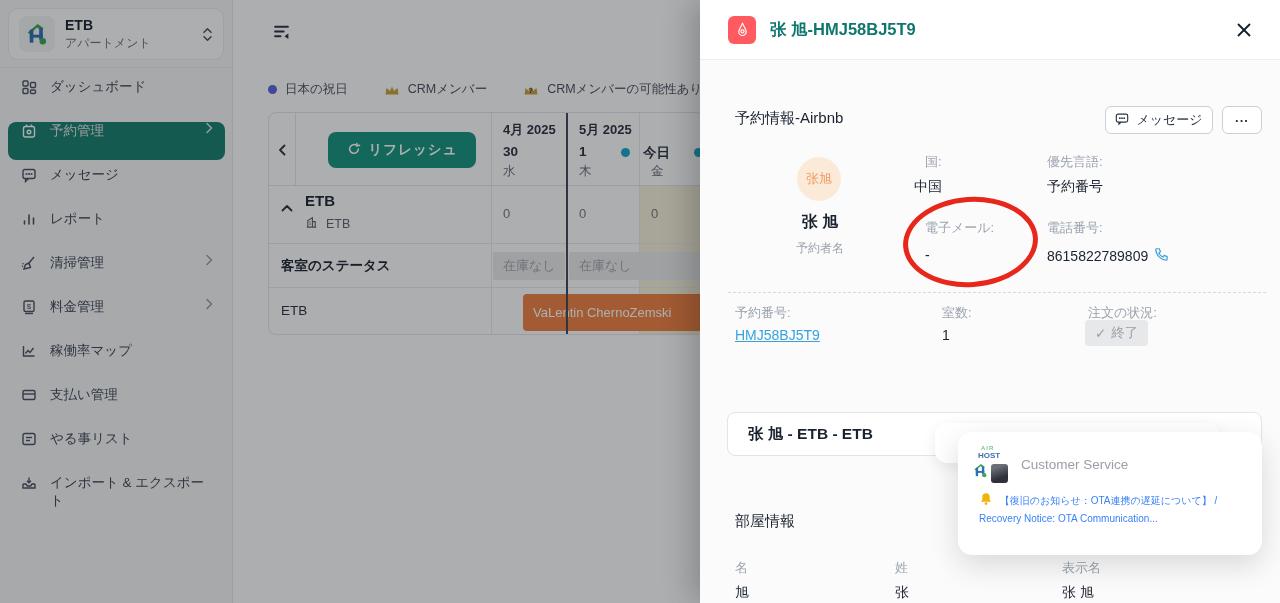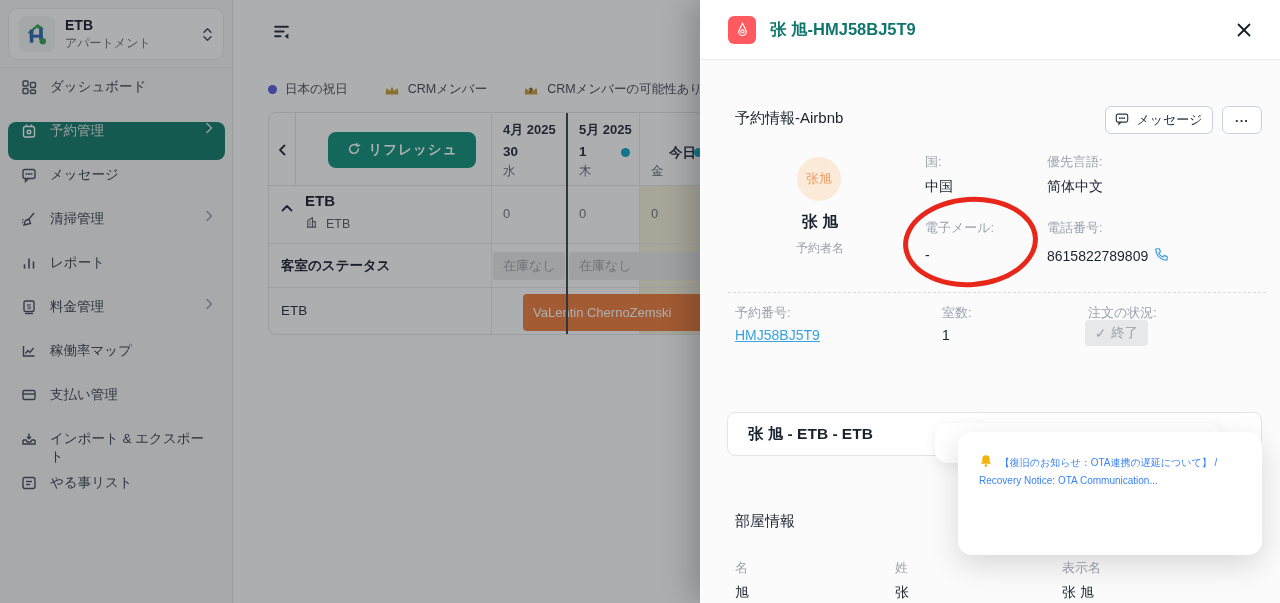--- a/index.html
+++ b/index.html
@@ -162,46 +162,46 @@
               <polyline points="4.5,11.5 4.5,14.5 7.5,11.5"></polyline>
               <circle cx="5.5" cy="7" r="0.4"></circle>
               <circle cx="8" cy="7" r="0.4"></circle>
               <circle cx="10.5" cy="7" r="0.4"></circle>
             </svg>
           </span>
         <span class="nav-label">メッセージ</span>
       </div>
       <div class="nav-item">
         <span class="nav-ic">
+            <svg width="16" height="16" viewBox="0 0 16 16" fill="none" stroke="currentColor" stroke-width="1.6" stroke-linecap="round">
+              <line x1="3.5" y1="13" x2="3.5" y2="10"></line>
+              <line x1="8" y1="13" x2="8" y2="4"></line>
+              <line x1="12.5" y1="13" x2="12.5" y2="7"></line>
+            </svg>
+          </span>
+        <span class="nav-label">レポート</span>
+      </div>
+      <div class="nav-item">
+        <span class="nav-ic">
             <svg width="16" height="16" viewBox="0 0 16 16" fill="none" stroke="currentColor" stroke-width="1.4">
               <line x1="13" y1="2" x2="8" y2="8"></line>
               <path d="M8 8 L4.5 9.5 L3 14 L9.5 12.5 Z"></path>
               <line x1="1.5" y1="9" x2="2.5" y2="8.4"></line>
               <line x1="1" y1="11.5" x2="2" y2="11.2"></line>
             </svg>
           </span>
         <span class="nav-label">清掃管理</span>
         <span class="nav-exp">
             <svg width="8" height="12" viewBox="0 0 8 12">
               <polyline points="2,1.5 6.5,6 2,10.5" fill="none" stroke="currentColor" stroke-width="1.6" stroke-linecap="round" stroke-linejoin="round"></polyline>
             </svg>
           </span>
       </div>
       <div class="nav-item">
         <span class="nav-ic">
-            <svg width="16" height="16" viewBox="0 0 16 16" fill="none" stroke="currentColor" stroke-width="1.6" stroke-linecap="round">
-              <line x1="3.5" y1="13" x2="3.5" y2="10"></line>
-              <line x1="8" y1="13" x2="8" y2="4"></line>
-              <line x1="12.5" y1="13" x2="12.5" y2="7"></line>
-            </svg>
-          </span>
-        <span class="nav-label">レポート</span>
-      </div>
-      <div class="nav-item">
-        <span class="nav-ic">
             <svg width="16" height="16" viewBox="0 0 16 16" fill="none" stroke="currentColor" stroke-width="1.4">
               <rect x="3" y="2" width="10" height="10.5" rx="1.5"></rect>
               <text x="8" y="10" font-size="8" text-anchor="middle" fill="currentColor" stroke="none" font-family="sans-serif">$</text>
               <line x1="4" y1="14.5" x2="12" y2="14.5"></line>
             </svg>
           </span>
         <span class="nav-label">料金管理</span>
         <span class="nav-exp">
             <svg width="8" height="12" viewBox="0 0 8 12">
               <polyline points="2,1.5 6.5,6 2,10.5" fill="none" stroke="currentColor" stroke-width="1.6" stroke-linecap="round" stroke-linejoin="round"></polyline>
@@ -222,37 +222,37 @@
             <svg width="16" height="16" viewBox="0 0 16 16" fill="none" stroke="currentColor" stroke-width="1.4">
               <rect x="2" y="3.5" width="12" height="9" rx="1.5"></rect>
               <line x1="2" y1="7" x2="14" y2="7"></line>
             </svg>
           </span>
         <span class="nav-label">支払い管理</span>
       </div>
       <div class="nav-item">
         <span class="nav-ic">
             <svg width="16" height="16" viewBox="0 0 16 16" fill="none" stroke="currentColor" stroke-width="1.4">
+              <rect x="2" y="2.5" width="12" height="11" rx="2"></rect>
+              <line x1="5" y1="6.5" x2="11" y2="6.5"></line>
+              <line x1="5" y1="9.5" x2="9" y2="9.5"></line>
+            </svg>
+          </span>
+        <span class="nav-label">やる事リスト</span>
+      </div>
+      <div class="nav-item">
+        <span class="nav-ic">
+            <svg width="16" height="16" viewBox="0 0 16 16" fill="none" stroke="currentColor" stroke-width="1.4">
               <path d="M2 9 V13 H14 V9"></path>
               <path d="M2 9 H5 L6.3 11 H9.7 L11 9 H14"></path>
               <line x1="8" y1="2.5" x2="8" y2="7.5"></line>
               <polyline points="6,5.8 8,7.8 10,5.8"></polyline>
             </svg>
           </span>
         <span class="nav-label">インポート &amp; エクスポート</span>
-      </div>
-      <div class="nav-item">
-        <span class="nav-ic">
-            <svg width="16" height="16" viewBox="0 0 16 16" fill="none" stroke="currentColor" stroke-width="1.4">
-              <rect x="2" y="2.5" width="12" height="11" rx="2"></rect>
-              <line x1="5" y1="6.5" x2="11" y2="6.5"></line>
-              <line x1="5" y1="9.5" x2="9" y2="9.5"></line>
-            </svg>
-          </span>
-        <span class="nav-label">やる事リスト</span>
       </div>
     </div>
   </div>
 
   <div class="main">
     <div class="page-head">
       <span><svg width="19" height="19" viewBox="0 0 18 18" stroke="#2a3340" stroke-width="2" stroke-linecap="round">
             <line x1="3" y1="4.5" x2="15" y2="4.5"></line>
             <line x1="3" y1="9" x2="11" y2="9"></line>
             <line x1="3" y1="13.5" x2="8" y2="13.5"></line>
@@ -297,21 +297,21 @@
               </svg></span>
           <span>リフレッシュ</span>
         </div>
         <span class="mon" style="left:234px">4月 2025</span>
         <span class="mon" style="left:310px">5月 2025</span>
         <span class="day-num" style="left:234px">30</span>
         <span class="day-dow" style="left:234px">水</span>
         <span class="day-num" style="left:310px">1</span>
         <span class="day-dow" style="left:310px">木</span>
         <span class="day-dot" style="left:352px; top:35px"></span>
-        <span class="day-num" style="left:400px">今日</span>
+        <span class="day-num" style="left:374px">今日</span>
         <span class="day-dow" style="left:382px">金</span>
         <span class="day-dot" style="left:425px; top:35px"></span>
       </div>
 
       <div class="cal-row r-group">
         <span class="grp-caret">
             <svg width="12" height="8" viewBox="0 0 12 8">
               <polyline points="1.5,6.5 6,2 10.5,6.5" fill="none" stroke="currentColor" stroke-width="1.8" stroke-linecap="round" stroke-linejoin="round"></polyline>
             </svg>
           </span>
@@ -378,26 +378,26 @@
       <span style="transform:translateY(-3px)">...</span>
     </div>
 
     <div class="avatar">
         <span>张旭</span>
       </div>
     <span class="g-name">张 旭</span>
     <span class="g-cap">予約者名</span>
 
     <span class="f-label" style="left:225px; top:153px">国:</span>
-    <span class="f-value" style="left:225px; top:178px">中国</span>
+    <span class="f-value" style="left:214px; top:178px">中国</span>
     <span class="f-label" style="left:225px; top:219px">電子メール:</span>
     <span class="f-value" style="left:225px; top:247px">-</span>
 
     <span class="f-label" style="left:347px; top:153px">優先言語:</span>
-    <span class="f-value" style="left:347px; top:178px">简体中文</span>
+    <span class="f-value" style="left:347px; top:178px">予約番号</span>
     <span class="f-label" style="left:347px; top:219px">電話番号:</span>
     <span class="phone-row">
       <span>8615822789809</span>
       <span><svg width="14" height="14" viewBox="0 0 16 16" fill="none" stroke="#3aa2dc" stroke-width="1.4" stroke-linejoin="round">
             <path d="M3 2 h3 l1.4 3.4 -1.9 1.4 a9.5 9.5 0 0 0 4.7 4.7 l1.4 -1.9 L15 11 v3 a1 1 0 0 1 -1 1 A13 13 0 0 1 2 3 a1 1 0 0 1 1 -1 Z"></path>
           </svg></span>
     </span>
 
     <div class="annot"></div>
 
@@ -421,20 +421,37 @@
 
     <span class="f-label" style="left:35px; top:559px">名</span>
     <span class="f-value" style="left:35px; top:584px">旭</span>
     <span class="f-label" style="left:195px; top:559px">姓</span>
     <span class="f-value" style="left:195px; top:584px">张</span>
     <span class="f-label" style="left:362px; top:559px">表示名</span>
     <span class="f-value" style="left:362px; top:584px">张 旭</span>
 
     <div class="toast-ghost"></div>
     <div class="toast">
+      <div class="toast-head">
+        <span class="toast-avatar">
+          <span class="ta-air">AIR</span>
+          <span class="ta-host">HOST</span>
+          <span class="ta-house">
+            <svg width="17" height="17" viewBox="0 0 36 36">
+              <polygon points="5,16 19,4 27,10 24,13 18,9 8,18" fill="#3da45a"></polygon>
+              <rect x="8" y="12" width="5" height="18" fill="#2f6fb5"></rect>
+              <rect x="21" y="10" width="5" height="16" fill="#2f6fb5"></rect>
+              <rect x="8" y="19" width="18" height="4" fill="#2f6fb5"></rect>
+              <circle cx="26" cy="28" r="4.5" fill="#3da45a"></circle>
+            </svg>
+          </span>
+          <span class="ta-photo"></span>
+        </span>
+        <span class="toast-sender">Customer Service</span>
+      </div>
       <div class="toast-msg">
         <span class="bell"><svg width="14" height="14" viewBox="0 0 16 16">
               <path d="M8 1.5 a4.2 4.2 0 0 1 4.2 4.2 v3.2 l1.6 2.3 H2.2 L3.8 8.9 V5.7 A4.2 4.2 0 0 1 8 1.5 Z" fill="#f0b30b"></path>
               <circle cx="8" cy="13.2" r="1.6" fill="#f0b30b"></circle>
             </svg></span>
         <span>【復旧のお知らせ：OTA連携の遅延について】 / Recovery Notice: OTA Communication...</span>
       </div>
     </div>
   </div>
 

